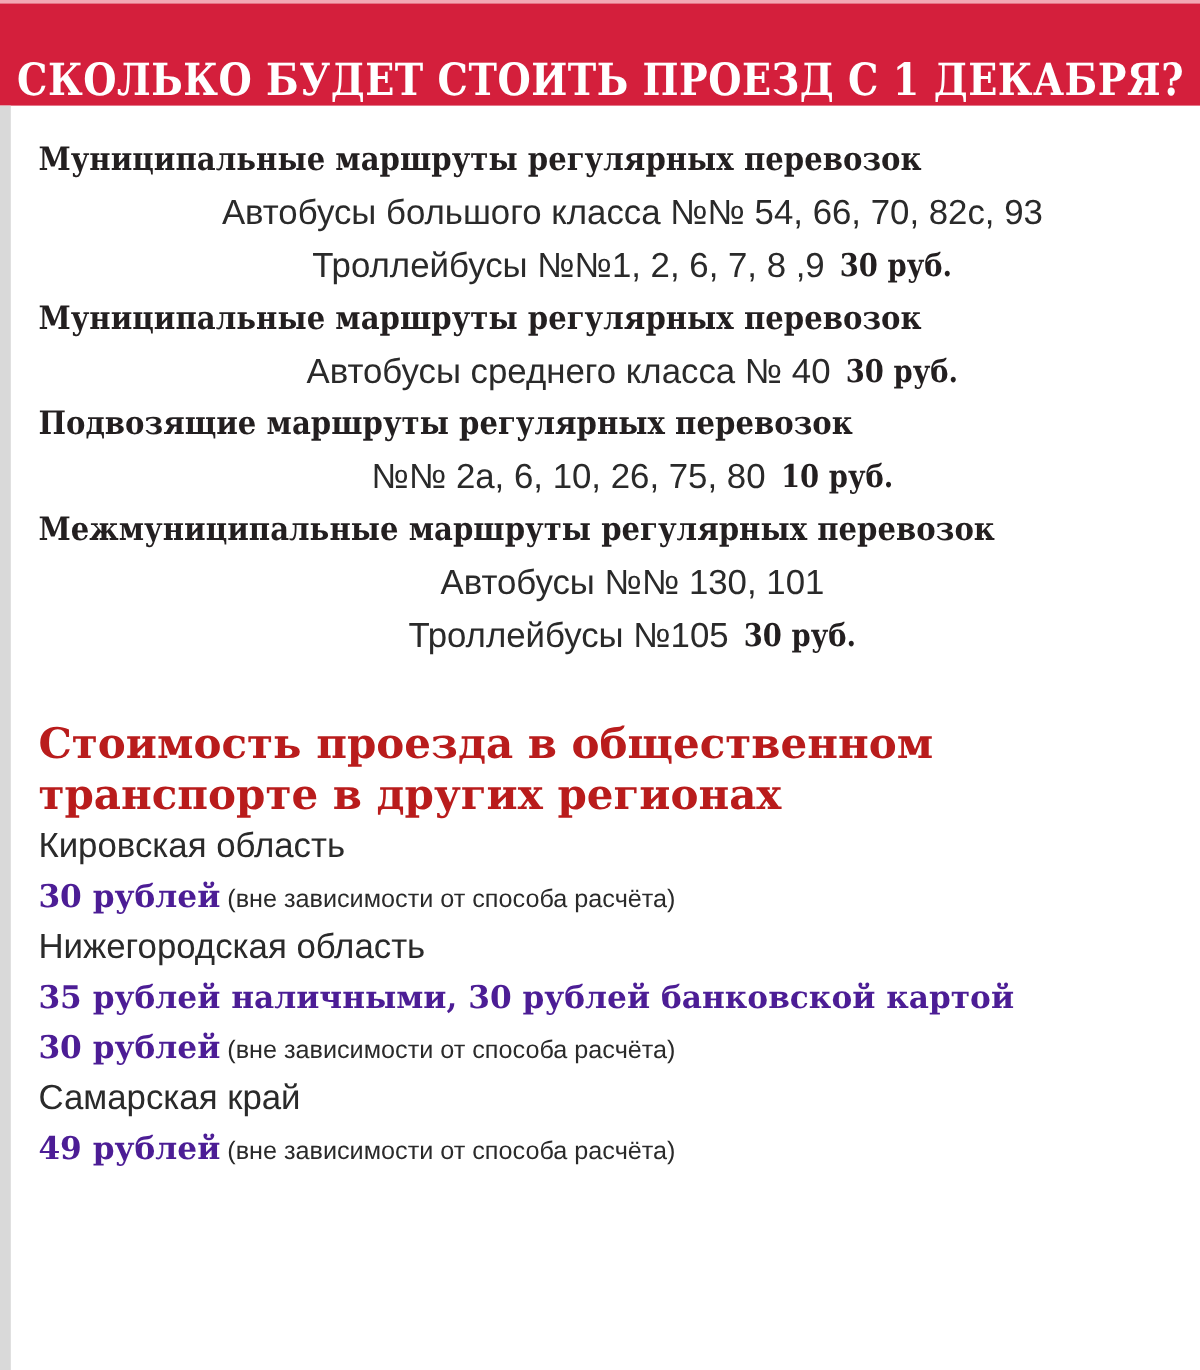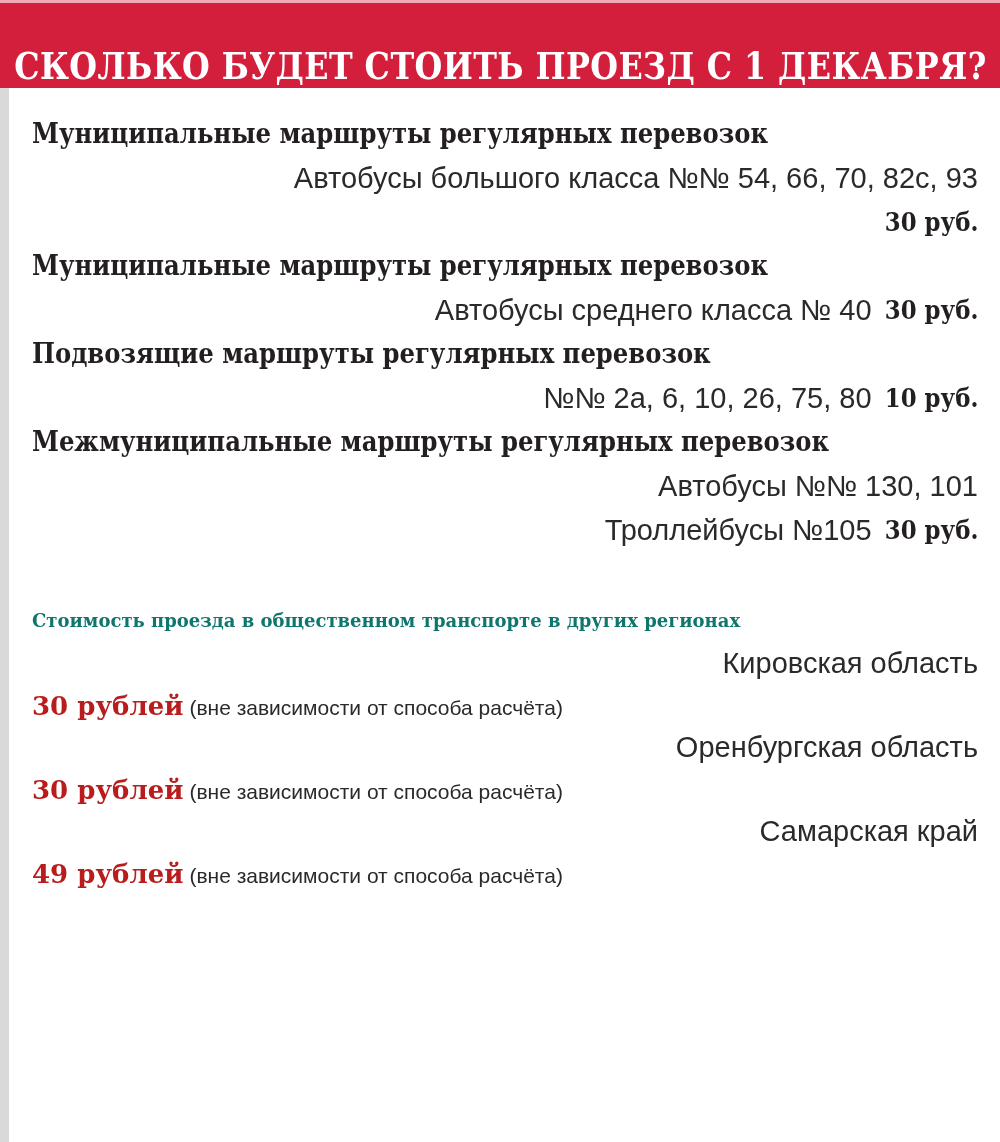--- a/index.html
+++ b/index.html
@@ -41,88 +41,88 @@
       white-space: nowrap;
       transform-origin: left center;
       transform: scaleX(0.9);
       color: #231f20;
     }
     .line {
       font-family: "Liberation Sans", sans-serif;
       font-size: 29px;
       line-height: 44px;
       height: 44px;
-      display: flex; justify-content: flex-end; align-items: center;
+      display: flex; justify-content: center; align-items: center;
       color: #2a2a2a;
       white-space: nowrap;
       margin-left: 44px;
     }
     .price {
       font-family: "DejaVu Serif", serif;
       font-weight: bold;
       font-size: 26px;
       transform: scaleX(0.88);
       transform-origin: right center;
       color: #231f20;
     }
     .gap { height: 48px; }
     .region-name {
       font-family: "Liberation Sans", sans-serif;
       font-size: 29px;
       line-height: 42px;
       height: 42px;
       color: #2a2a2a;
       white-space: nowrap;
-      text-align: right;
     }
     .region-price {
       font-size: 29px;
       line-height: 42px;
       height: 42px;
       white-space: nowrap;
     }
     .bold-serif {
       font-family: "DejaVu Serif", serif;
       font-weight: bold;
       font-size: 26px;
       display: inline-block;
       transform-origin: left center;
-      color: #b91c1c;
+      color: #4c1d95;
     }
     .note {
       font-family: "Liberation Sans", sans-serif;
       font-size: 21px;
       color: #2a2a2a;
     }
     .section2-heading {
       font-family: "DejaVu Serif", serif;
       font-weight: bold;
-      font-size: 18px;
+      font-size: 35px;
       line-height: 42px;
-      color: #0f766e;
+      color: #b91c1c;
     }
   </style>
 </head>
 <body>
 
 <div class="header">
   <div class="header-title">СКОЛЬКО БУДЕТ СТОИТЬ ПРОЕЗД С 1 ДЕКАБРЯ?</div>
 </div>
 
 <div class="left-bar"></div>
 
 <div class="content">
 
   <div>
     <div class="heading">Муниципальные маршруты регулярных перевозок</div>
     <div class="line">
       <span>Автобусы большого класса №№ 54, 66, 70, 82с, 93</span>
       <span class="price"></span>
     </div>
     <div class="line">
+      <span>Троллейбусы №№1, 2, 6, 7, 8 ,9</span>
       <span class="price">30 руб.</span>
     </div>
   </div>
 
   <div>
     <div class="heading">Муниципальные маршруты регулярных перевозок</div>
     <div class="line">
       <span>Автобусы среднего класса № 40</span>
       <span class="price">30 руб.</span>
     </div>
@@ -151,23 +151,26 @@
   <div class="gap"></div>
 
   <div>
     <div class="section2-heading">Стоимость проезда в общественном транспорте в других регионах</div>
 
     <div>
       <div class="region-name">Кировская область</div>
       <div class="region-price"><span class="bold-serif">30 рублей</span><span class="note"> (вне зависимости от способа расчёта)</span></div>
     </div>
 
+    <div>
+      <div class="region-name">Нижегородская область</div>
+      <div class="region-price"><span class="bold-serif">35 рублей наличными, 30 рублей банковской картой</span><span class="note"></span></div>
+    </div>
 
     <div>
-      <div class="region-name">Оренбургская область</div>
       <div class="region-price"><span class="bold-serif">30 рублей</span><span class="note"> (вне зависимости от способа расчёта)</span></div>
     </div>
 
     <div>
       <div class="region-name">Самарская край</div>
       <div class="region-price"><span class="bold-serif">49 рублей</span><span class="note"> (вне зависимости от способа расчёта)</span></div>
     </div>
 
   </div>
 </div>

